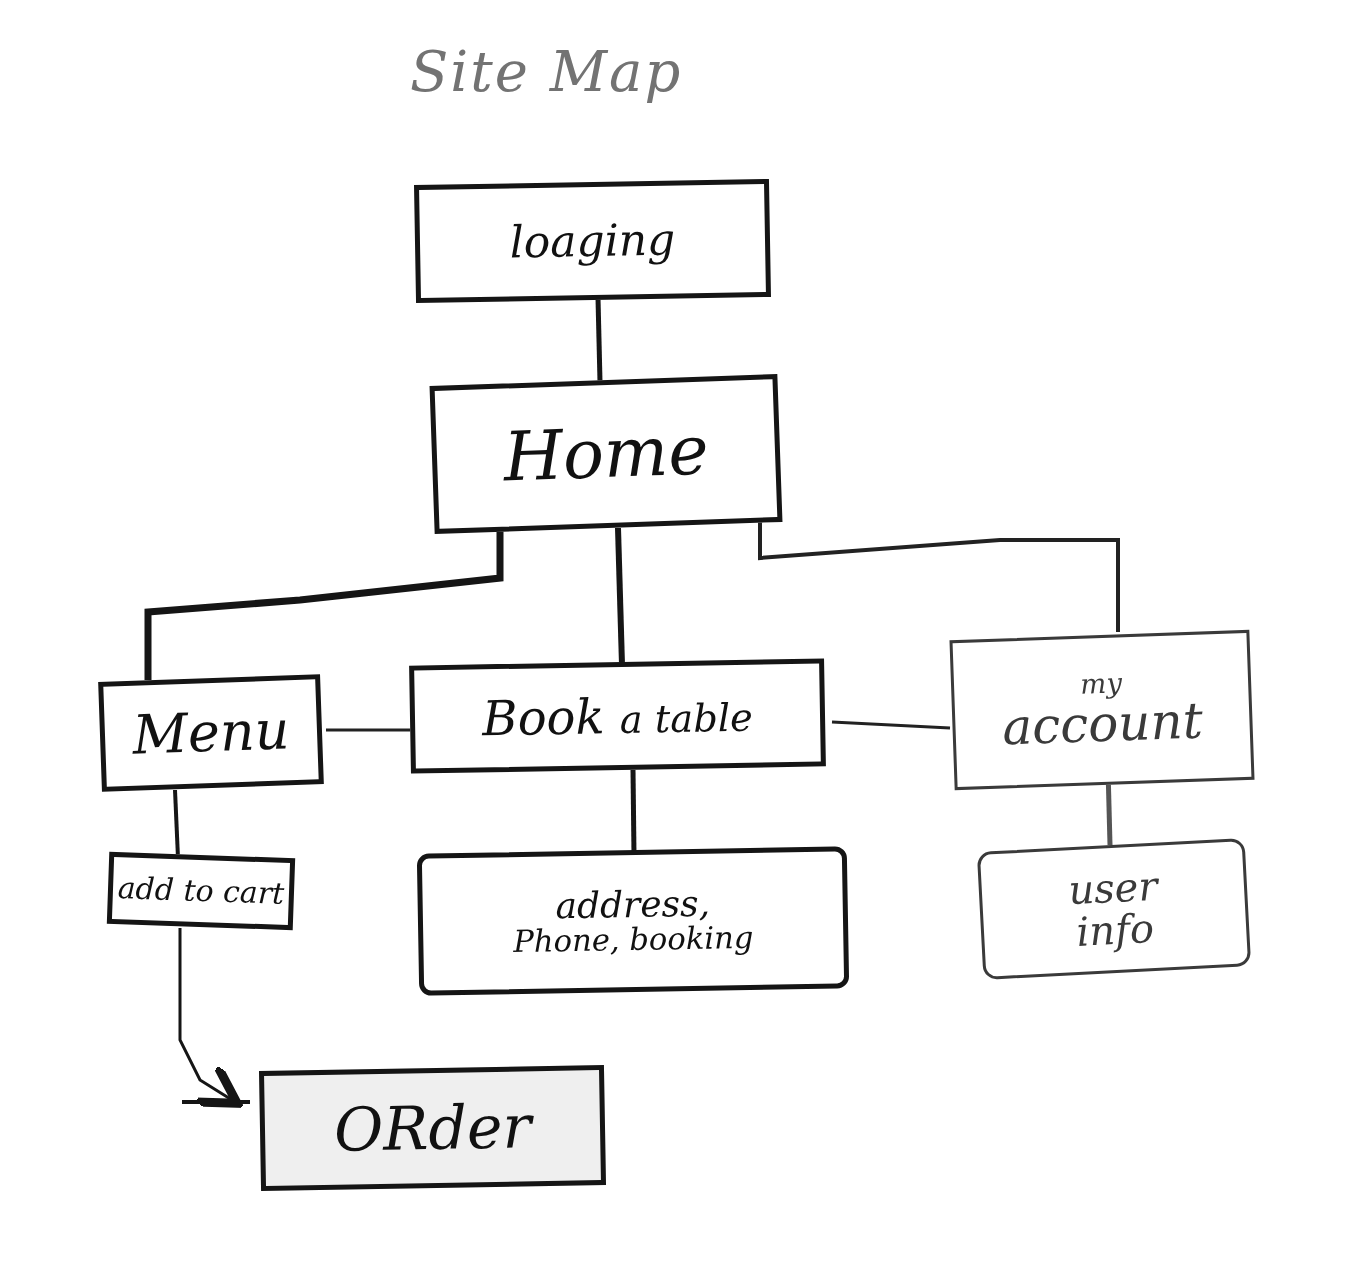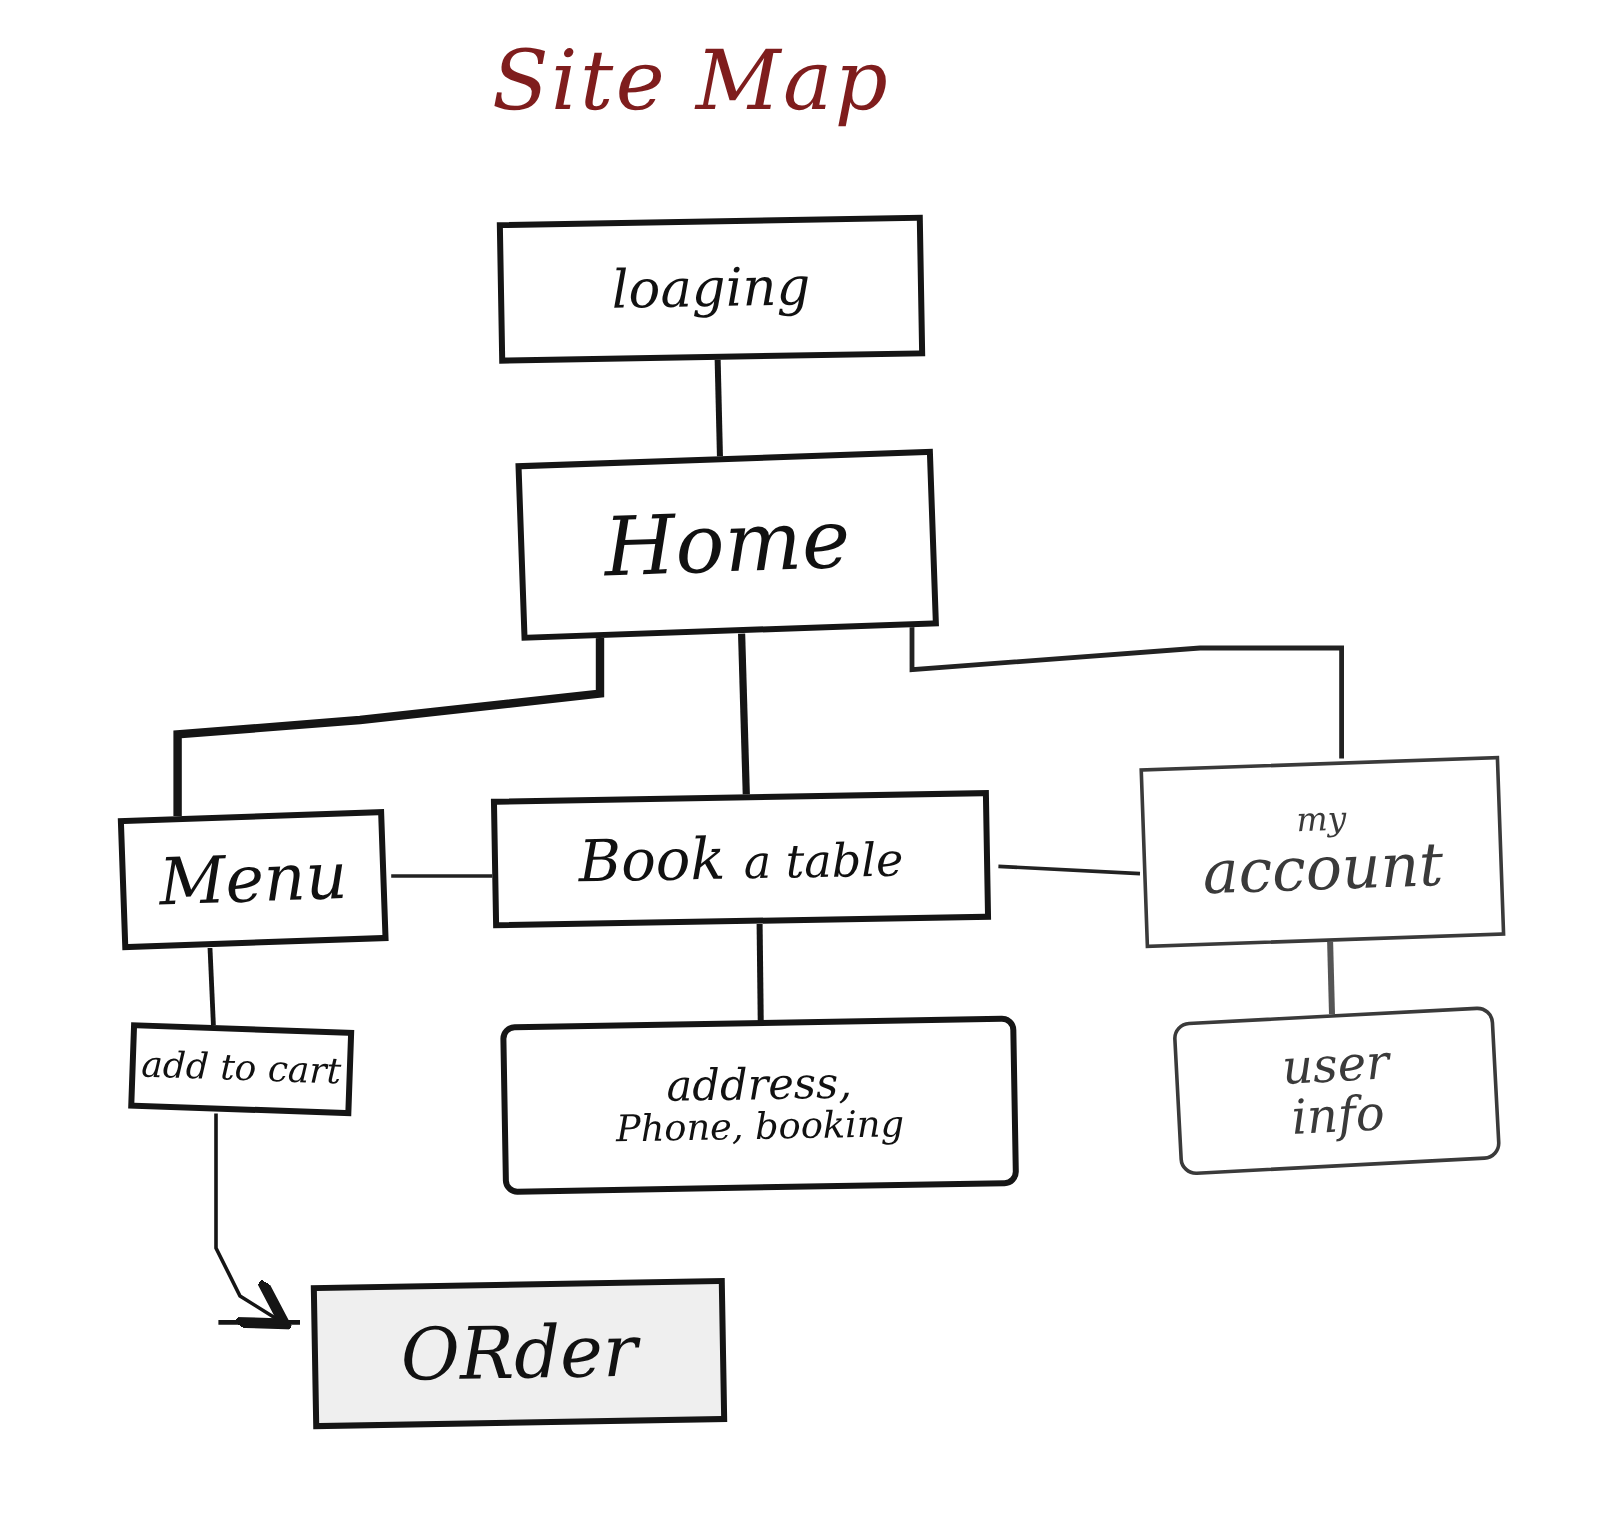--- a/index.html
+++ b/index.html
@@ -1,21 +1,21 @@
 <!DOCTYPE html>
 <html><head>
 <meta charset="utf-8">
 <style>
   html, body { margin: 0; padding: 0; background: #ffffff; }
   body { width: 1352px; height: 1265px; position: relative; overflow: hidden;
          font-family: "DejaVu Sans", sans-serif; color: #111; }
   .canvas { position: absolute; left: 0; top: 0; width: 1352px; height: 1265px; }
   svg.links { position: absolute; left: 0; top: 0; }
-  .title { position: absolute; left: 410px; top: 28px; font-size: 69px; font-family: "DejaVu Serif", serif;
-           font-style: italic; letter-spacing: 2px; color: #7f1d1d; }
+  .title { position: absolute; left: 410px; top: 39px; font-size: 56px; font-family: "DejaVu Serif", serif;
+           font-style: italic; letter-spacing: 2px; color: #737373; }
   .node { position: absolute; box-sizing: border-box; border: 5px solid #151515; background: #fff;
           display: flex; align-items: center; justify-content: center; text-align: center;
           font-family: "DejaVu Serif", serif; font-style: italic; color: #111; line-height: 1.05; }
   .node.light { border-color: #3a3a3a; border-width: 3px; color: #3a3a3a; }
   .node.gray { background: #efefef; }
   .n-loaging { left: 415px; top: 182px; width: 355px; height: 118px; font-size: 44px; transform: rotate(-1deg); }
   .n-home    { left: 432px; top: 380px; width: 348px; height: 148px; font-size: 68px; transform: rotate(-2deg); }
   .n-menu    { left: 100px; top: 678px; width: 222px; height: 110px; font-size: 54px; transform: rotate(-2deg); }
   .n-book    { left: 410px; top: 662px; width: 415px; height: 108px; font-size: 48px; transform: rotate(-1deg); }
   .n-account { left: 952px; top: 635px; width: 300px; height: 150px; font-size: 50px; transform: rotate(-2deg); }

